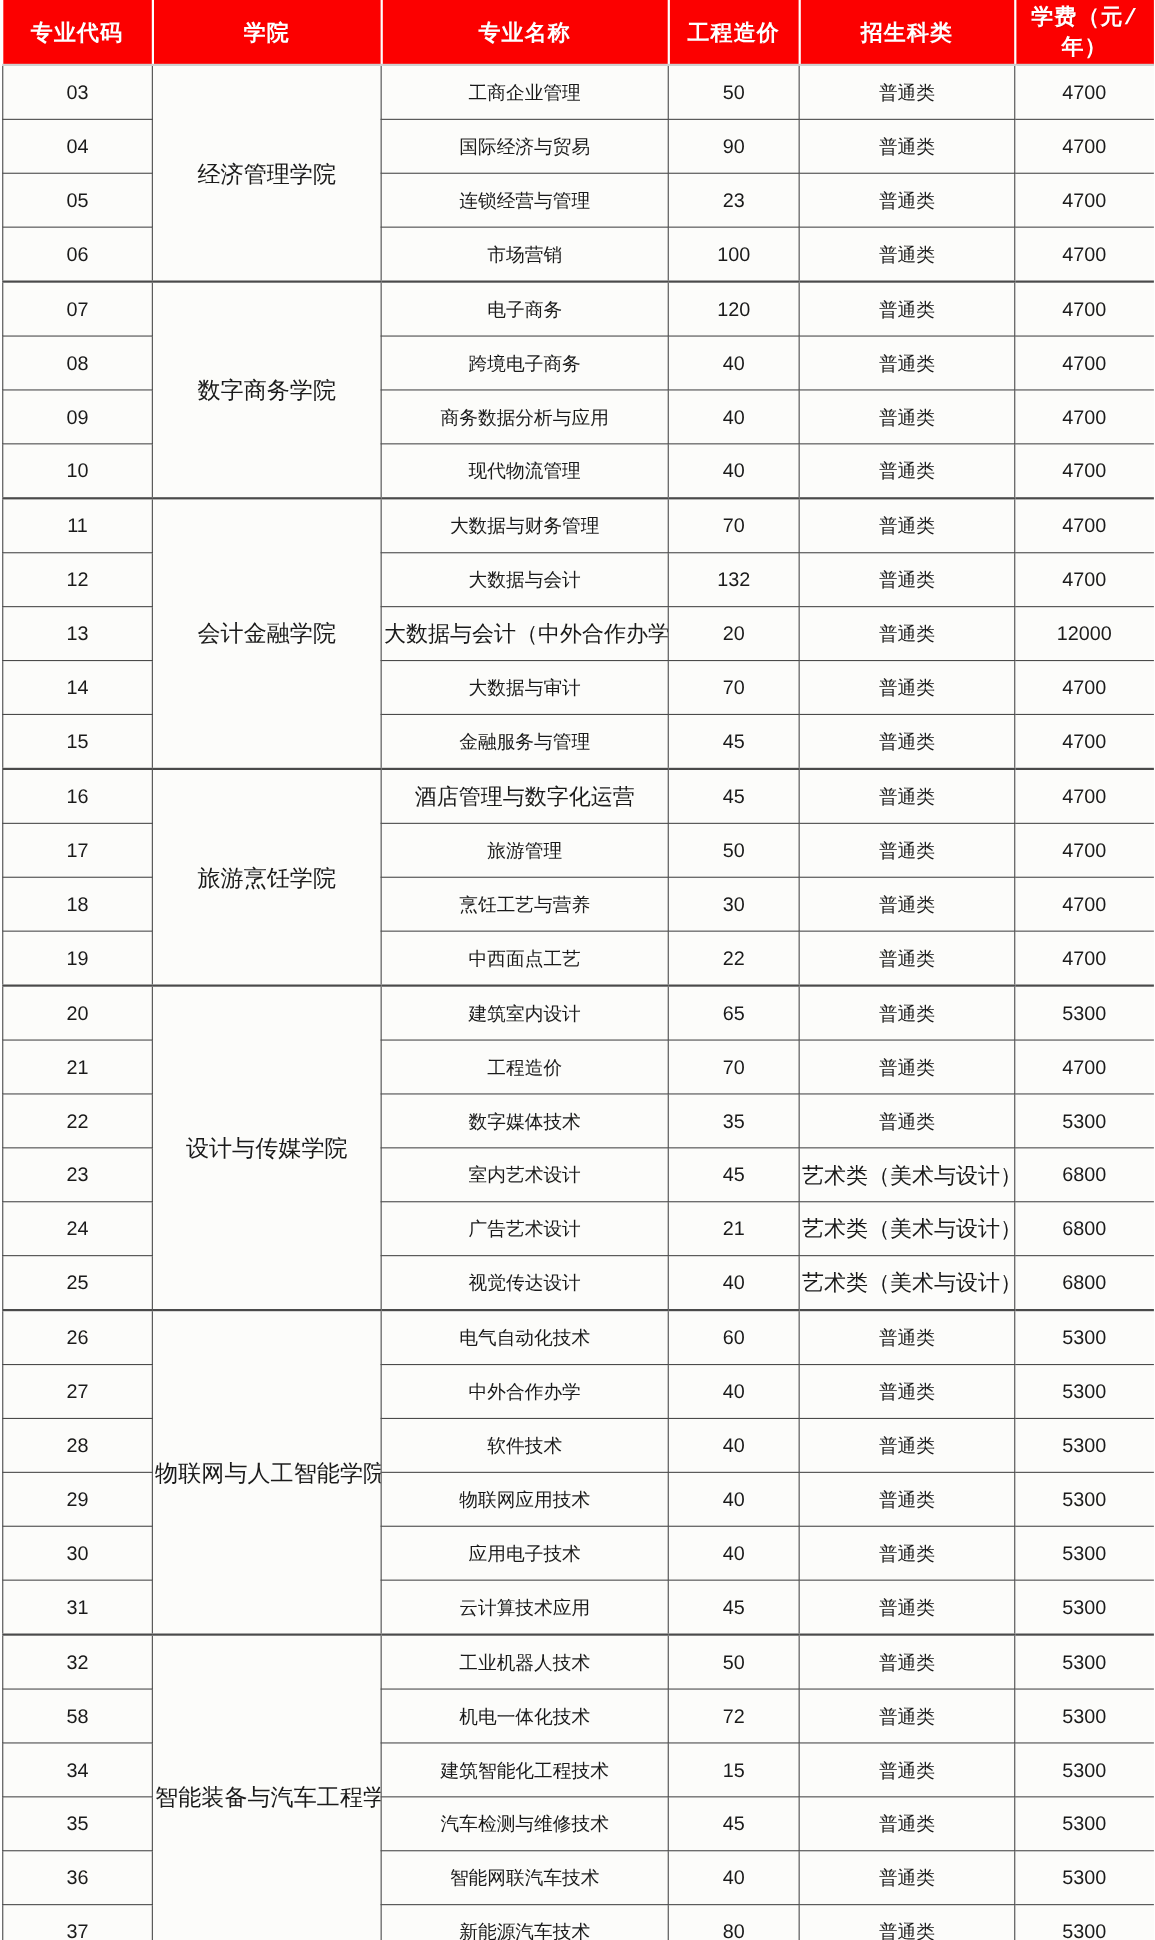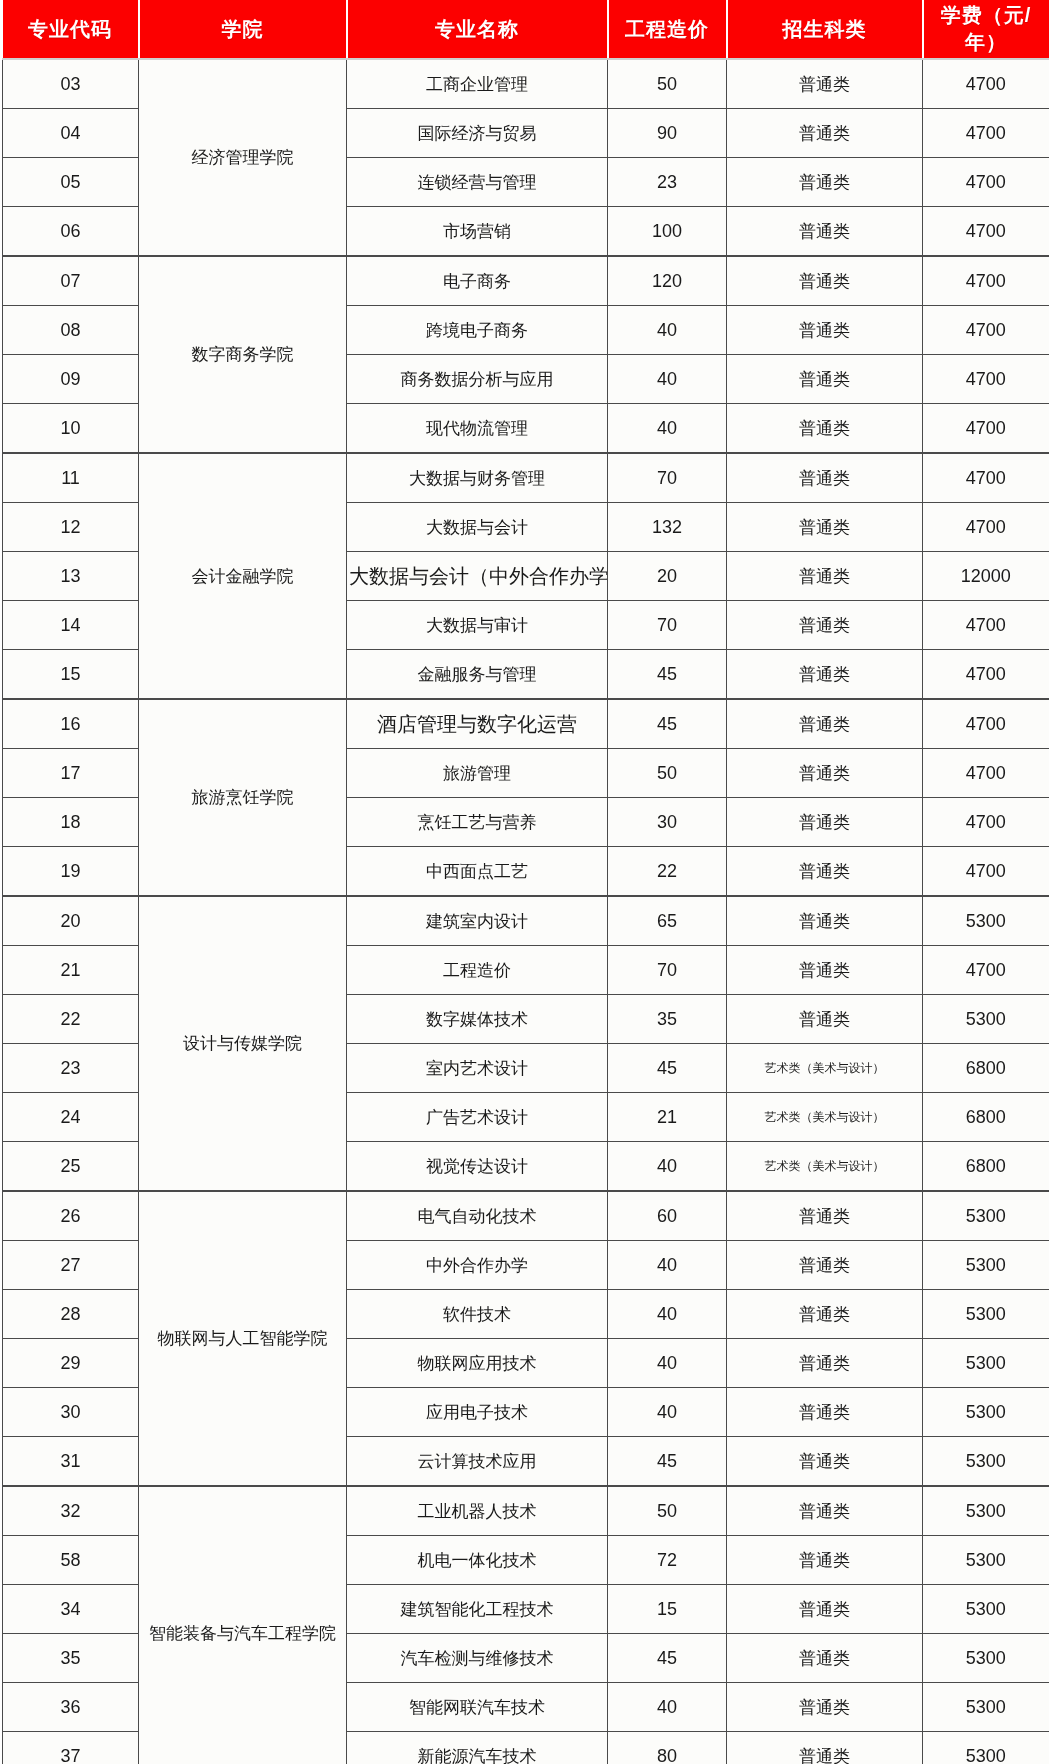--- a/index.html
+++ b/index.html
@@ -33,45 +33,45 @@
     font-size: 20px;
     font-weight: bold;
     letter-spacing: 1px;
     text-align: center;
     vertical-align: middle;
     border-right: 2px solid #ffffff;
     border-bottom: 2px solid #cfcfcf;
     text-shadow: 0.5px 0.5px 0 rgba(120,0,0,0.25);
     padding: 0;
   }
-  thead th:last-child { border-right: none; }
+  thead th:last-child { border-right: none; font-family: Liberation Mono, monospace; }
 
   tbody td {
     height: 48px;
     background: #fcfcfa;
     color: #1a1a1a;
     font-size: 17px;
     text-align: center;
     vertical-align: middle;
     border-right: 1.6px solid #4a4a4a;
     border-bottom: 1.6px solid #4a4a4a;
     padding: 0 2px;
     white-space: nowrap;
     overflow: hidden;
   }
   tbody td:last-child { border-right: none; margin-left: 37px; }
   tbody tr td:first-child { border-left: 1.6px solid #4a4a4a; }
 
   tbody td.school-cell {
-    font-size: 17px;
+    font-size: 21px;
   }
   tbody tr.group-start td { border-top: 2px solid #4a4a4a; }
   tbody td.num { font-size: 18px; }
   tbody td.code { font-size: 18px; text-align: center; }
-  tbody td.cat-art { font-size: 12px; }
+  tbody td.cat-art { font-size: 20px; }
   tbody td.major-long { font-size: 20px; }
 </style>
 </head>
 <body>
 
 <table id="admissions-table">
   <colgroup>
     <col class="c-code">
       <col class="c-school">
       <col class="c-major">

